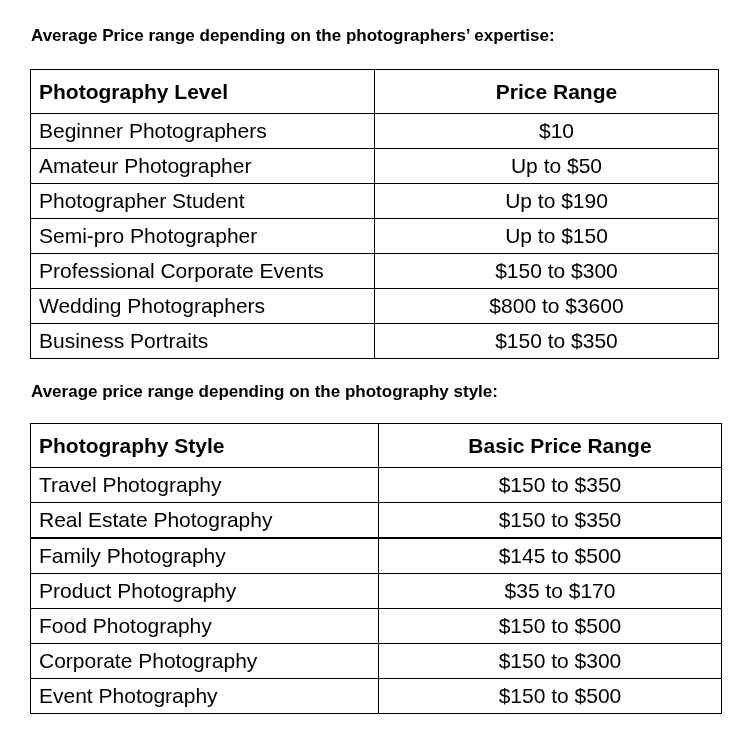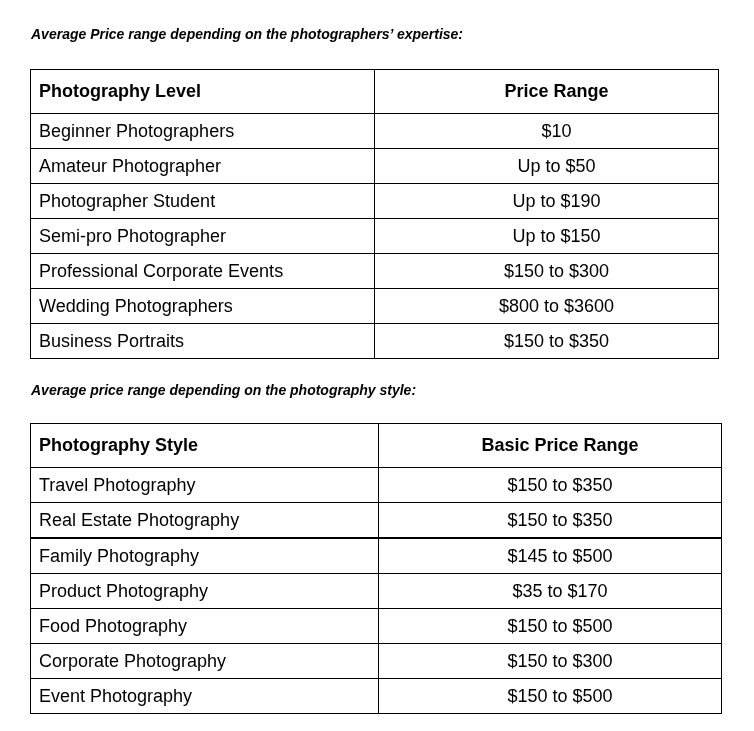--- a/index.html
+++ b/index.html
@@ -1,18 +1,18 @@
 <!DOCTYPE html>
 <html><head>
 <meta charset="utf-8">
 <style>
   html, body { margin: 0; padding: 0; background: #ffffff; }
   body { width: 754px; height: 731px; position: relative; font-family: "Liberation Sans", sans-serif; color: #000; }
-  .heading { position: absolute; left: 31px; font-size: 14px; font-weight: bold; white-space: nowrap; font-style: italic; }
-  table { position: absolute; border-collapse: collapse; font-size: 18px; table-layout: fixed; }
+  .heading { position: absolute; left: 31px; font-size: 17px; font-weight: bold; white-space: nowrap; }
+  table { position: absolute; border-collapse: collapse; font-size: 21px; table-layout: fixed; }
   td, th { border: 1px solid #000; padding: 0 8px; height: 34px; }
   th { font-weight: bold; height: 43px; }
   th.c1, td.c1 { text-align: left; }
   th.c2, td.c2 { text-align: center; padding-left: 28px; }
   #t1 { left: 30px; top: 69px; width: 688px; }
   #t2 { left: 30px; top: 423px; width: 691px; }
   tr.thick td { border-bottom: 2px solid #000; }
 </style>
 </head>
 <body>

